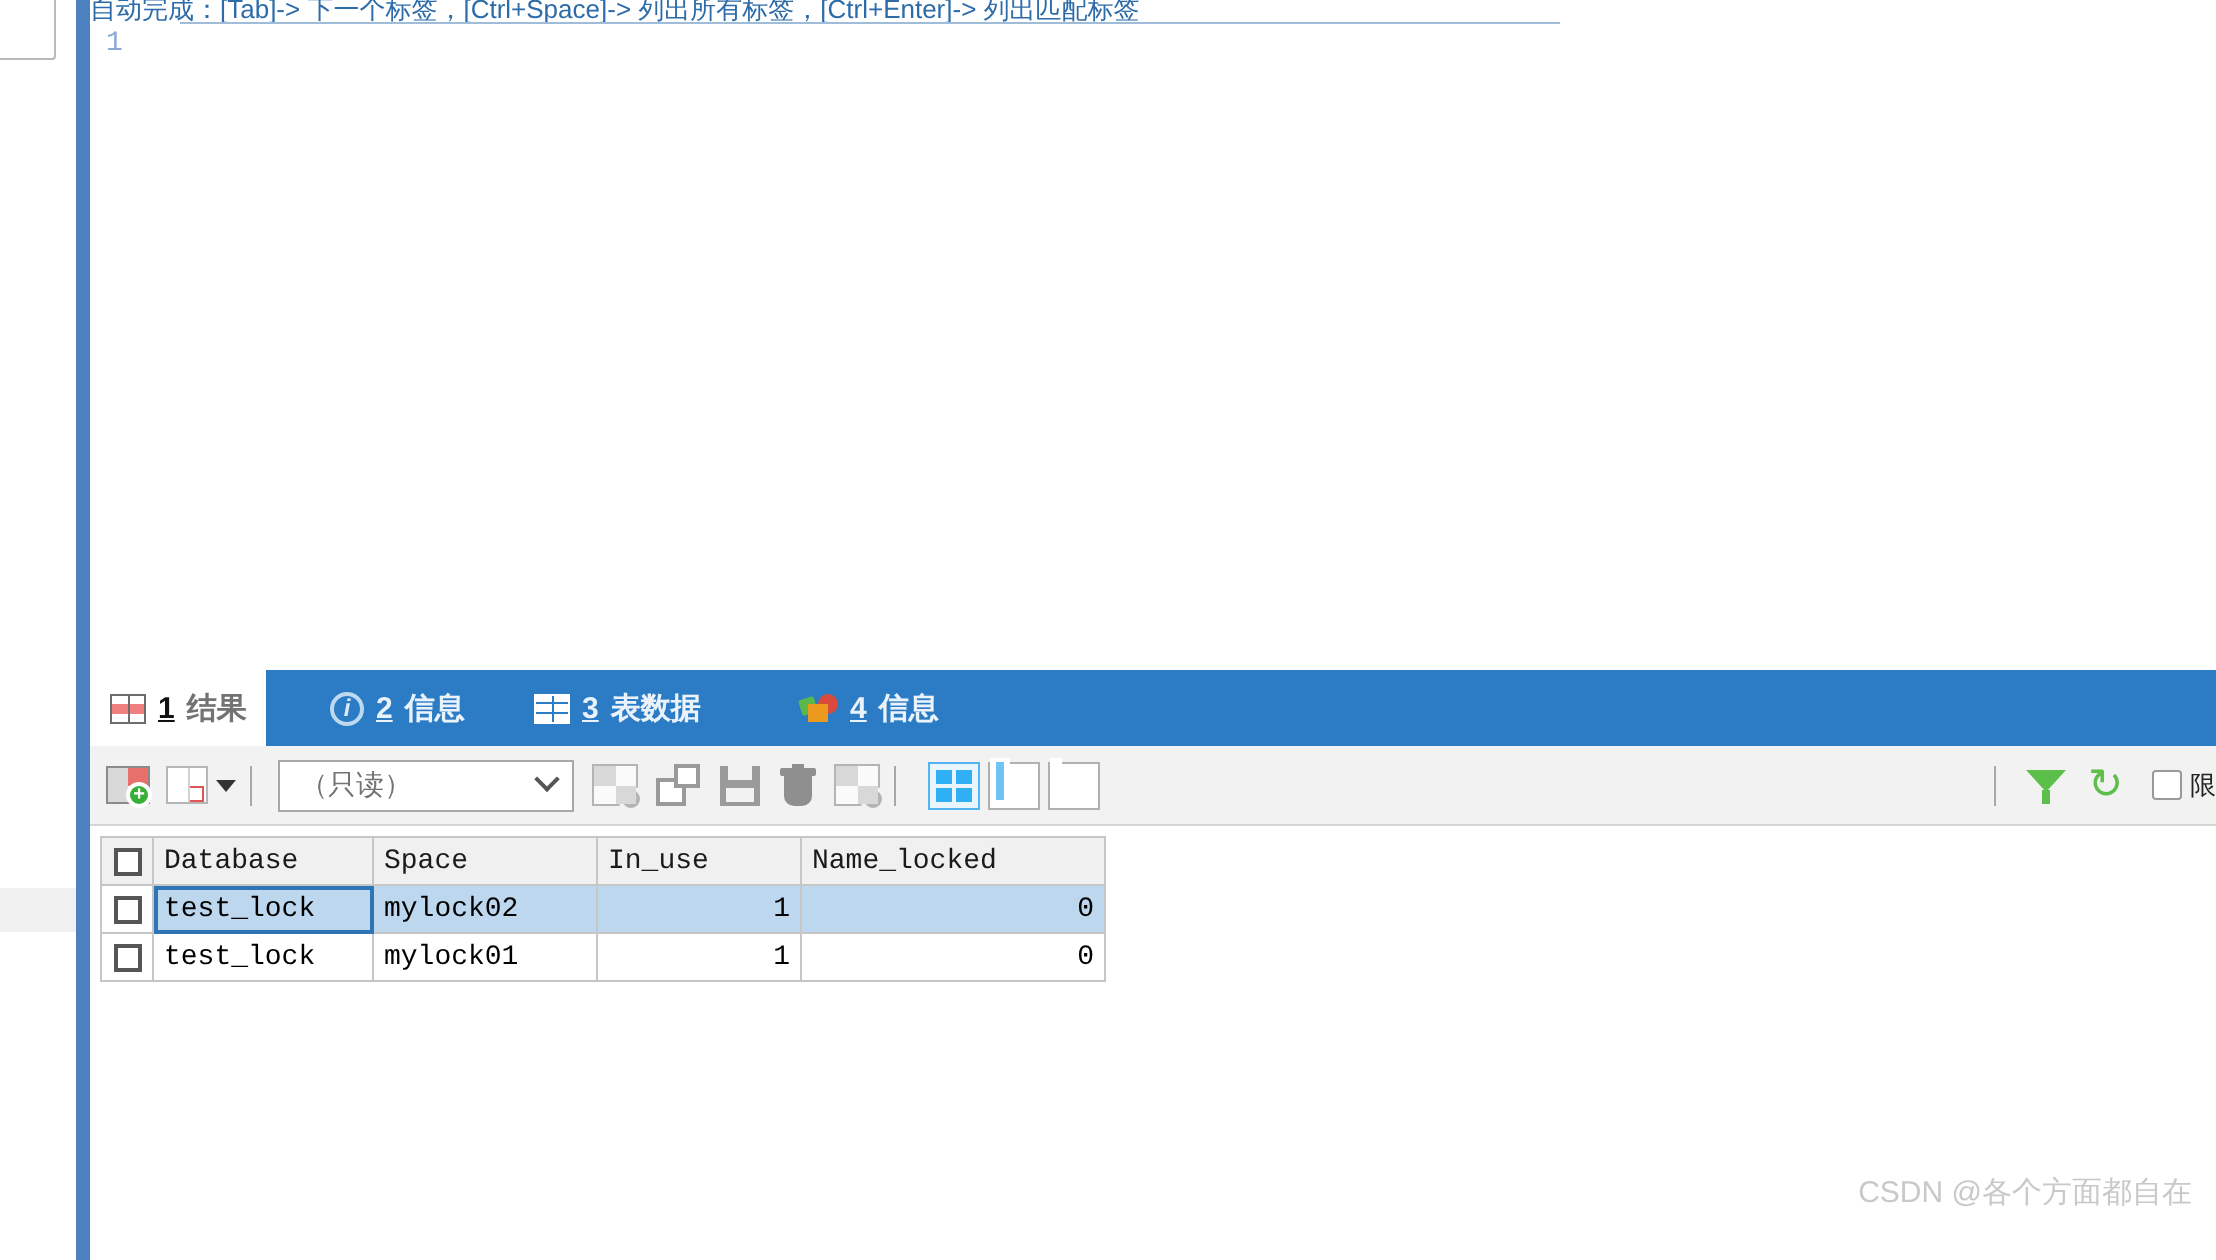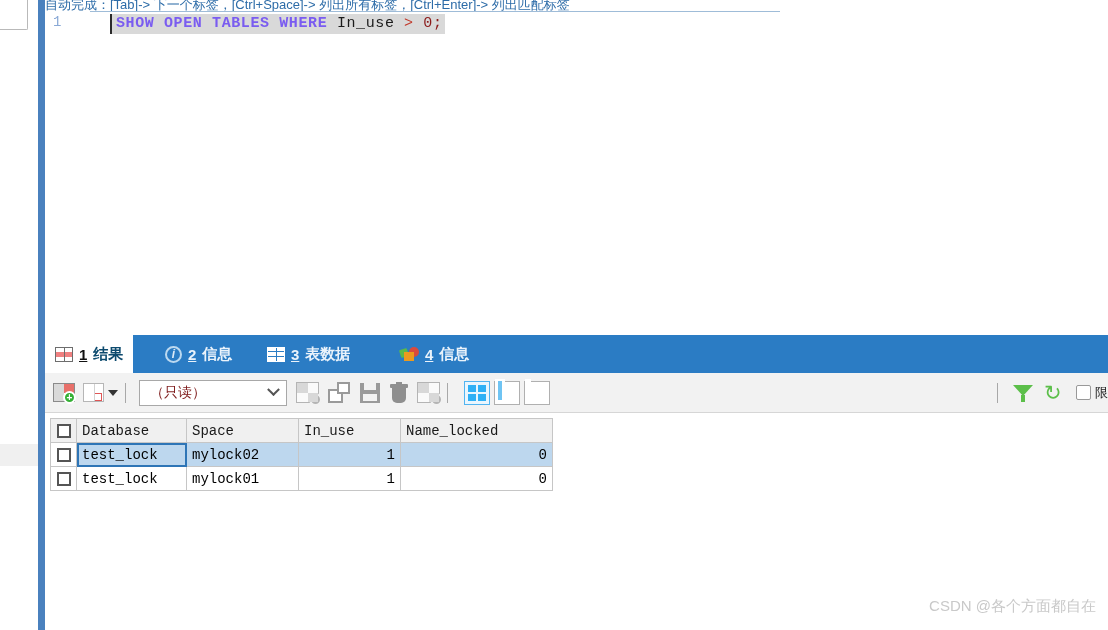--- a/index.html
+++ b/index.html
@@ -76,21 +76,21 @@
     position: absolute; top: 0; height: 38px;
     display: flex; align-items: center; gap: 6px;
     padding: 0 10px; white-space: nowrap;
     font-size: 15px; color: #eaf3fb; cursor: default;
   }
   .tab.active {
     background: #ffffff; color: #111111; font-weight: bold;
   }
   .tab .tnum { text-decoration: underline; font-weight: bold; }
   .tab .tlabel { font-weight: bold; }
-  .tab.active .tlabel { color: #0c4a6e; }
+  .tab.active .tlabel { color: #737373; }
 
   
   .ic-grid-red {
     width: 18px; height: 15px; background: #ffffff;
     border: 1px solid #6d6d6d; position: relative;
   }
   .ic-grid-red::before {
     content: ""; position: absolute; left: 0; top: 4px; right: 0; height: 5px;
     background: #f08080;
   }
@@ -149,21 +149,21 @@
   .btn-gridsel::after { content: ""; position: absolute; left: 50%; top: 0;
     bottom: 0; width: 1px; background: #d2d2d2; }
   .btn-gridsel .brk { position: absolute; right: 1px; bottom: 0px; width: 8px;
     height: 8px; border: 1px solid #e05555; border-left: none; }
   .caret-dn { width: 0; height: 0; border-left: 5px solid transparent;
     border-right: 5px solid transparent; border-top: 6px solid #333; margin-left: 4px; }
 
   .combo {
     width: 148px; height: 26px; background: #fff; border: 1px solid #a8a8a8;
     display: flex; align-items: center; justify-content: space-between;
-    padding: 0 8px 0 10px; font-size: 14px; color: #7f1d1d; margin-left: 6px;
+    padding: 0 8px 0 10px; font-size: 14px; color: #737373; margin-left: 6px;
   }
   .chev {
     width: 9px; height: 9px; border-right: 2px solid #555; border-bottom: 2px solid #555;
     transform: rotate(45deg) translate(-2px,-2px);
   }
 
   .gicon { width: 23px; height: 21px; position: relative; margin-left: 9px;
     opacity: .62; }
   .gicon.gridbase { border: 1px solid #8f8f8f; background: #fff; }
   .gicon.gridbase::before { content:""; position:absolute; left:0; top:0; width:50%;
@@ -250,42 +250,41 @@
   td.num-cell, th.num-head { text-align: right; }
   th.num-head { text-align: left; }
   .cellchk {
     width: 14px; height: 14px; border: 2px solid #555; background: #fff;
     display: block; margin: 0 auto;
   }
   td.chkcell, th.chkcell { background: #ffffff; padding: 0; text-align: center; }
 
   
   .watermark {
-    position: absolute; right: 12px; bottom: 14px;
+    position: absolute; right: 12px; bottom: 24px;
     font-size: 15px; color: #c9c9c9; white-space: nowrap;
     font-family: "Liberation Sans", sans-serif;
   }
 </style>
 </head>
 <body>
 
 <div id="app">
 
   <div class="left-gutter">
     <div class="gutter-panel-edge"></div>
     <div class="gutter-grayband"></div>
   </div>
   <div class="vbar-blue"></div>
 
   <div class="editor">
     <div class="hint-line">自动完成：[Tab]-&gt; 下一个标签，[Ctrl+Space]-&gt; 列出所有标签，[Ctrl+Enter]-&gt; 列出匹配标签</div>
     <div class="hint-underline"></div>
     <div class="code-row">
       <div class="lineno">1</div>
-      <div class="code-sel"><span class="kw">SHOW</span> <span class="kw">OPEN</span> <span class="kw">TABLES</span> <span class="kw">WHERE</span> <span class="idn">In_use</span> <span class="op">&gt;</span> <span class="num">0;</span></div>
     </div>
   </div>
 
   <div class="tabstrip">
 
     <div class="tab active" style="left:0px;">
       <span class="ic-grid-red"></span>
       <span class="tnum">1</span>
       <span class="tlabel">结果</span>
     </div>

